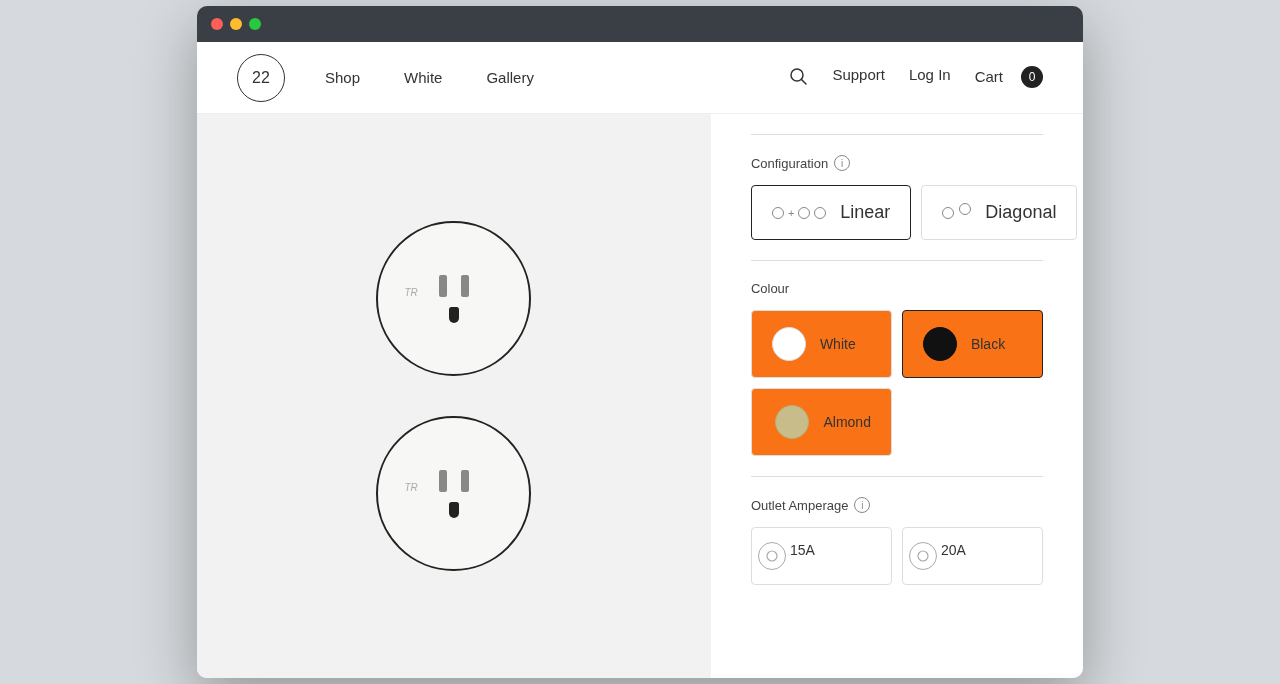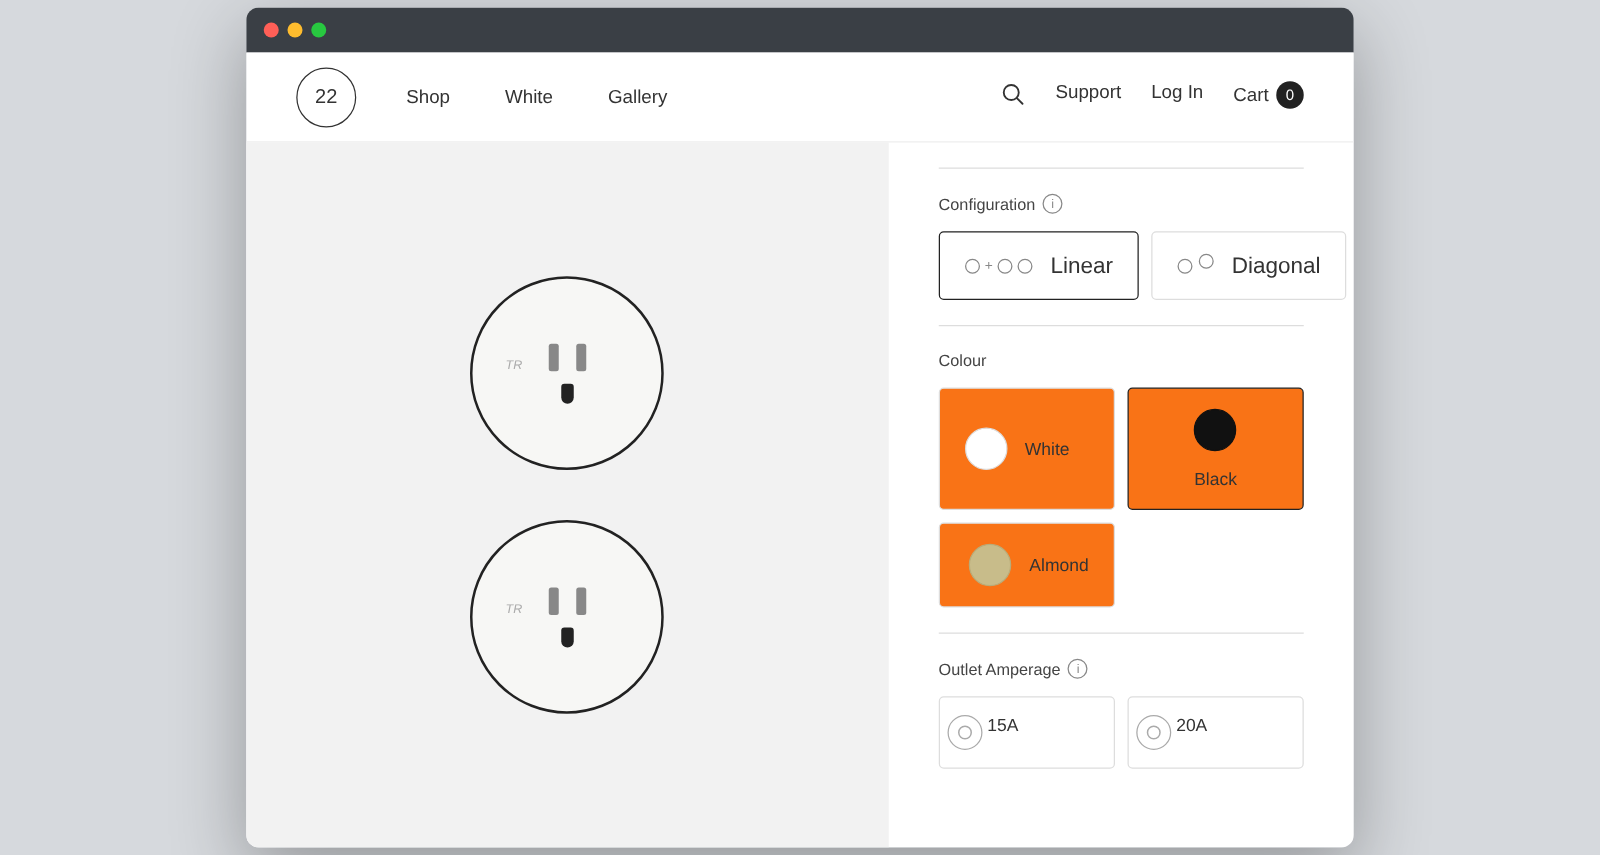--- a/index.html
+++ b/index.html
@@ -65,21 +65,21 @@
       font-size: 15px;
     }
     .nav-right {
       margin-left: auto;
       display: flex; align-items: flex-start; gap: 24px;
     }
     .nav-right a {
       text-decoration: none; color: #333; font-size: 15px;
     }
     .cart-badge {
-      display: flex; align-items: center; gap: 6px;
+      display: flex; align-items: center; gap: 18px;
       font-size: 15px; color: #333;
     }
     .cart-count {
       background: #222;
       color: #fff;
       border-radius: 50%;
       width: 22px; height: 22px;
       font-size: 12px;
       display: flex; align-items: center; justify-content: center;
     }
@@ -202,21 +202,20 @@
     .colour-card {
       border: 1.5px solid #ddd;
       border-radius: 4px;
       padding: 16px 20px;
       display: flex; align-items: center; gap: 14px;
       cursor: pointer;
       background: #f97316;
     }
     .colour-card.selected {
       border-color: #222;
-      flex-direction: column;
     }
     .colour-swatch {
       width: 34px; height: 34px;
       border-radius: 50%;
       flex-shrink: 0;
     }
     .swatch-white {
       background: #fff;
       border: 1.5px solid #ddd;
     }

